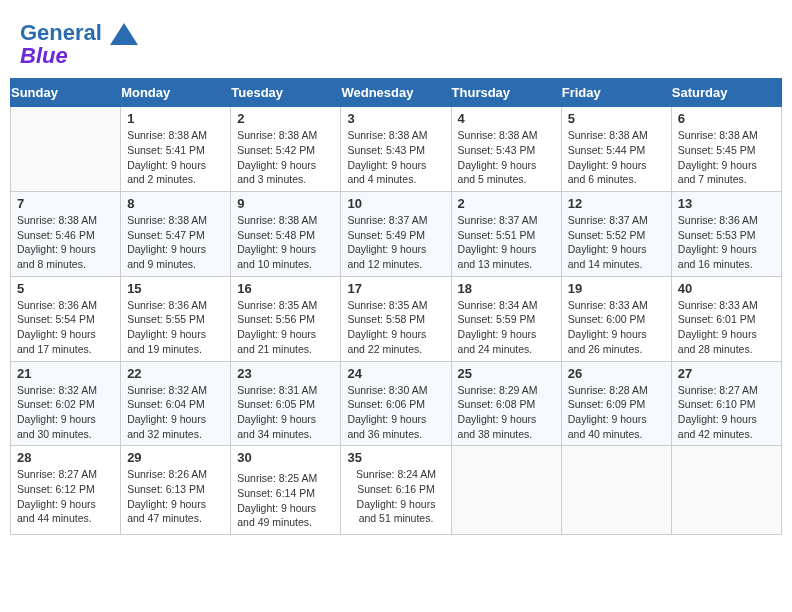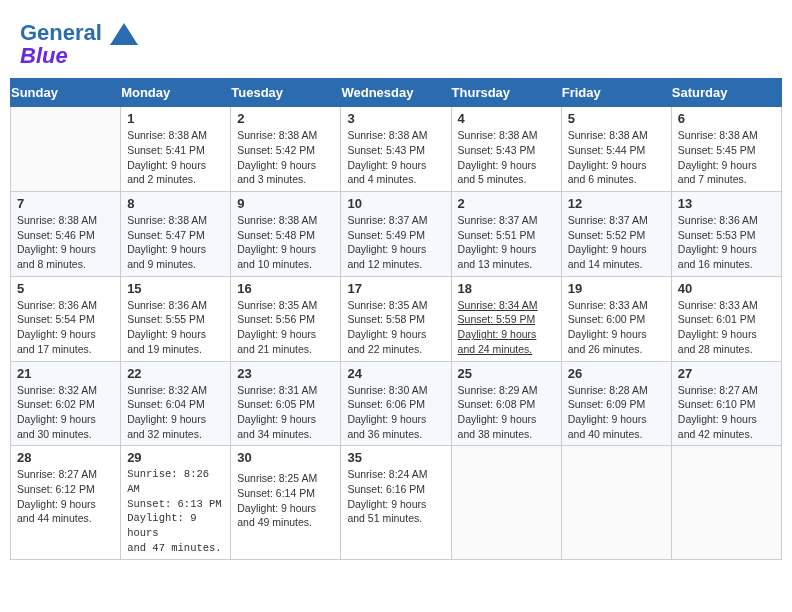--- a/index.html
+++ b/index.html
@@ -226,21 +226,21 @@
         </td>
         <td>
           <span class="day-number">17</span>
           <div class="day-info" style="white-space: pre-line;">Sunrise: 8:35 AM
 Sunset: 5:58 PM
 Daylight: 9 hours
 and 22 minutes.</div>
         </td>
         <td>
           <span class="day-number">18</span>
-          <div class="day-info" style="white-space: pre-line; text-decoration: underline;">Sunrise: 8:34 AM
+          <div class="day-info" style="white-space: pre-line;">Sunrise: 8:34 AM
 Sunset: 5:59 PM
 Daylight: 9 hours
 and 24 minutes.</div>
         </td>
         <td>
           <span class="day-number">19</span>
           <div class="day-info" style="white-space: pre-line;">Sunrise: 8:33 AM
 Sunset: 6:00 PM
 Daylight: 9 hours
 and 26 minutes.</div>
@@ -307,35 +307,35 @@
       <tr>
         <td>
           <span class="day-number">28</span>
           <div class="day-info" style="white-space: pre-line;">Sunrise: 8:27 AM
 Sunset: 6:12 PM
 Daylight: 9 hours
 and 44 minutes.</div>
         </td>
         <td>
           <span class="day-number">29</span>
-          <div class="day-info" style="white-space: pre-line; font-family: Liberation Mono, monospace;">Sunrise: 8:26 AM
+          <div class="day-info" style="white-space: pre-line;">Sunrise: 8:26 AM
 Sunset: 6:13 PM
 Daylight: 9 hours
 and 47 minutes.</div>
         </td>
         <td>
           <span class="day-number">30</span>
           <div class="day-info" style="white-space: pre-line; margin-top: 6px;">Sunrise: 8:25 AM
 Sunset: 6:14 PM
 Daylight: 9 hours
 and 49 minutes.</div>
         </td>
         <td>
           <span class="day-number">35</span>
-          <div class="day-info" style="white-space: pre-line;">Sunrise: 8:24 AM
+          <div class="day-info" style="white-space: pre-line; text-align: center;">Sunrise: 8:24 AM
 Sunset: 6:16 PM
 Daylight: 9 hours
 and 51 minutes.</div>
         </td>
         <td class="empty-cell"></td>
         <td class="empty-cell"></td>
         <td class="empty-cell"></td>
       </tr>
     </tbody>
 </table>

